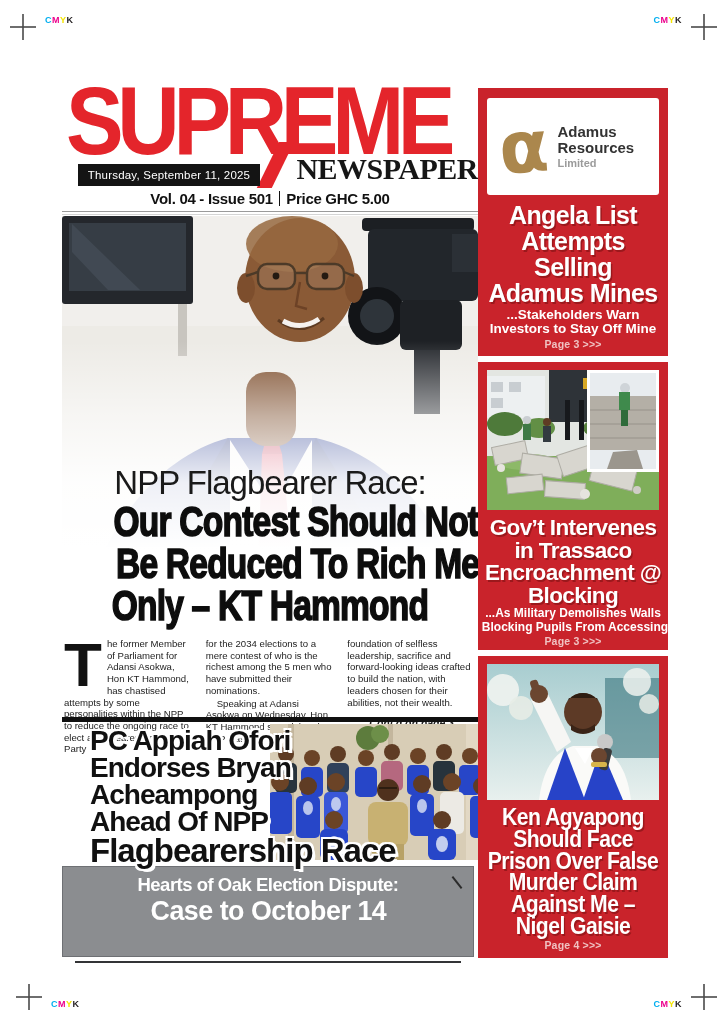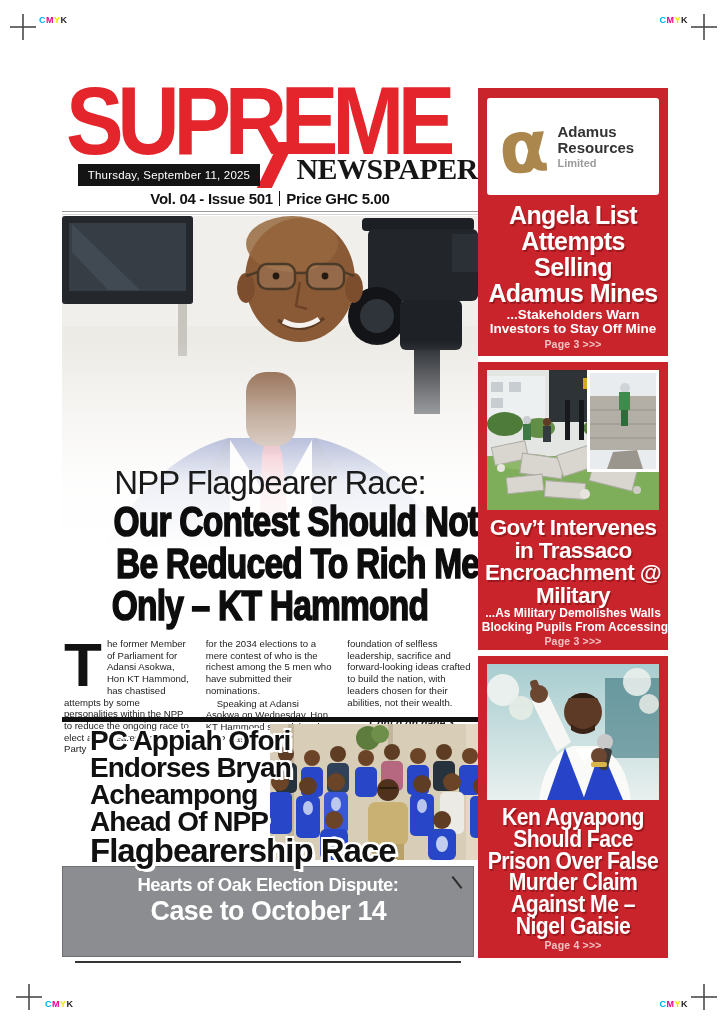--- a/index.html
+++ b/index.html
@@ -1,21 +1,21 @@
 <!DOCTYPE html>
 <html><head>
 <meta charset="utf-8">
 <style>
   * { margin:0; padding:0; box-sizing:border-box; }
   html,body { background:#ffffff; }
   body { font-family:"Liberation Sans", sans-serif; }
   .page { position:relative; width:727px; height:1024px; background:#fff; overflow:hidden; }
 
   
-  .corner { position:absolute; display:flex; align-items:center; gap:1px; }
+  .corner { position:absolute; display:flex; align-items:center; gap:7px; }
   .corner.tl { left:8px;  top:12px; }
   .corner.tr { right:8px; top:12px; }
   .corner.bl { left:14px; top:982px; }
   .corner.br { right:8px; top:982px; }
   .cross { width:30px; height:30px; }
   .cross line { stroke:#4a4a4a; stroke-width:1.6; }
   .cmyk { font-size:9px; font-weight:bold; letter-spacing:0.5px; }
   .cmyk .c { color:#00aeef; } .cmyk .m { color:#ec008c; }
   .cmyk .y { color:#f5e400; } .cmyk .k { color:#231f20; }
   .corner.bl .cmyk { position:relative; top:7px; }
@@ -406,21 +406,21 @@
           <circle cx="138" cy="18" r="5" fill="#cfd4d8"></circle>
           <rect x="132" y="22" width="11" height="18" fill="#3f8a4c"></rect>
           <rect x="134" y="40" width="7" height="16" fill="#2f6b3a"></rect>
           <path d="M120,99 L156,99 L150,80 L126,82 Z" fill="#9b968d"></path>
         </g>
       </svg>
       <div class="side-hl hl-2">
         <div class="line">Gov’t Intervenes</div>
         <div class="line">in Trassaco</div>
         <div class="line">Encroachment @</div>
-        <div class="line">Military</div>
+        <div class="line">Blocking</div>
       </div>
       <div class="side-sub sub-2">
         <div class="line">...As Military Demolishes Walls</div>
         <div class="line">Blocking Pupils From Accessing Class</div>
       </div>
       <div class="page-ref ref-2">Page 3 &gt;&gt;&gt;</div>
     </div>
 
     <div class="side-block block-3">
       <svg class="side-photo" width="172" height="136" viewBox="0 0 172 136">

